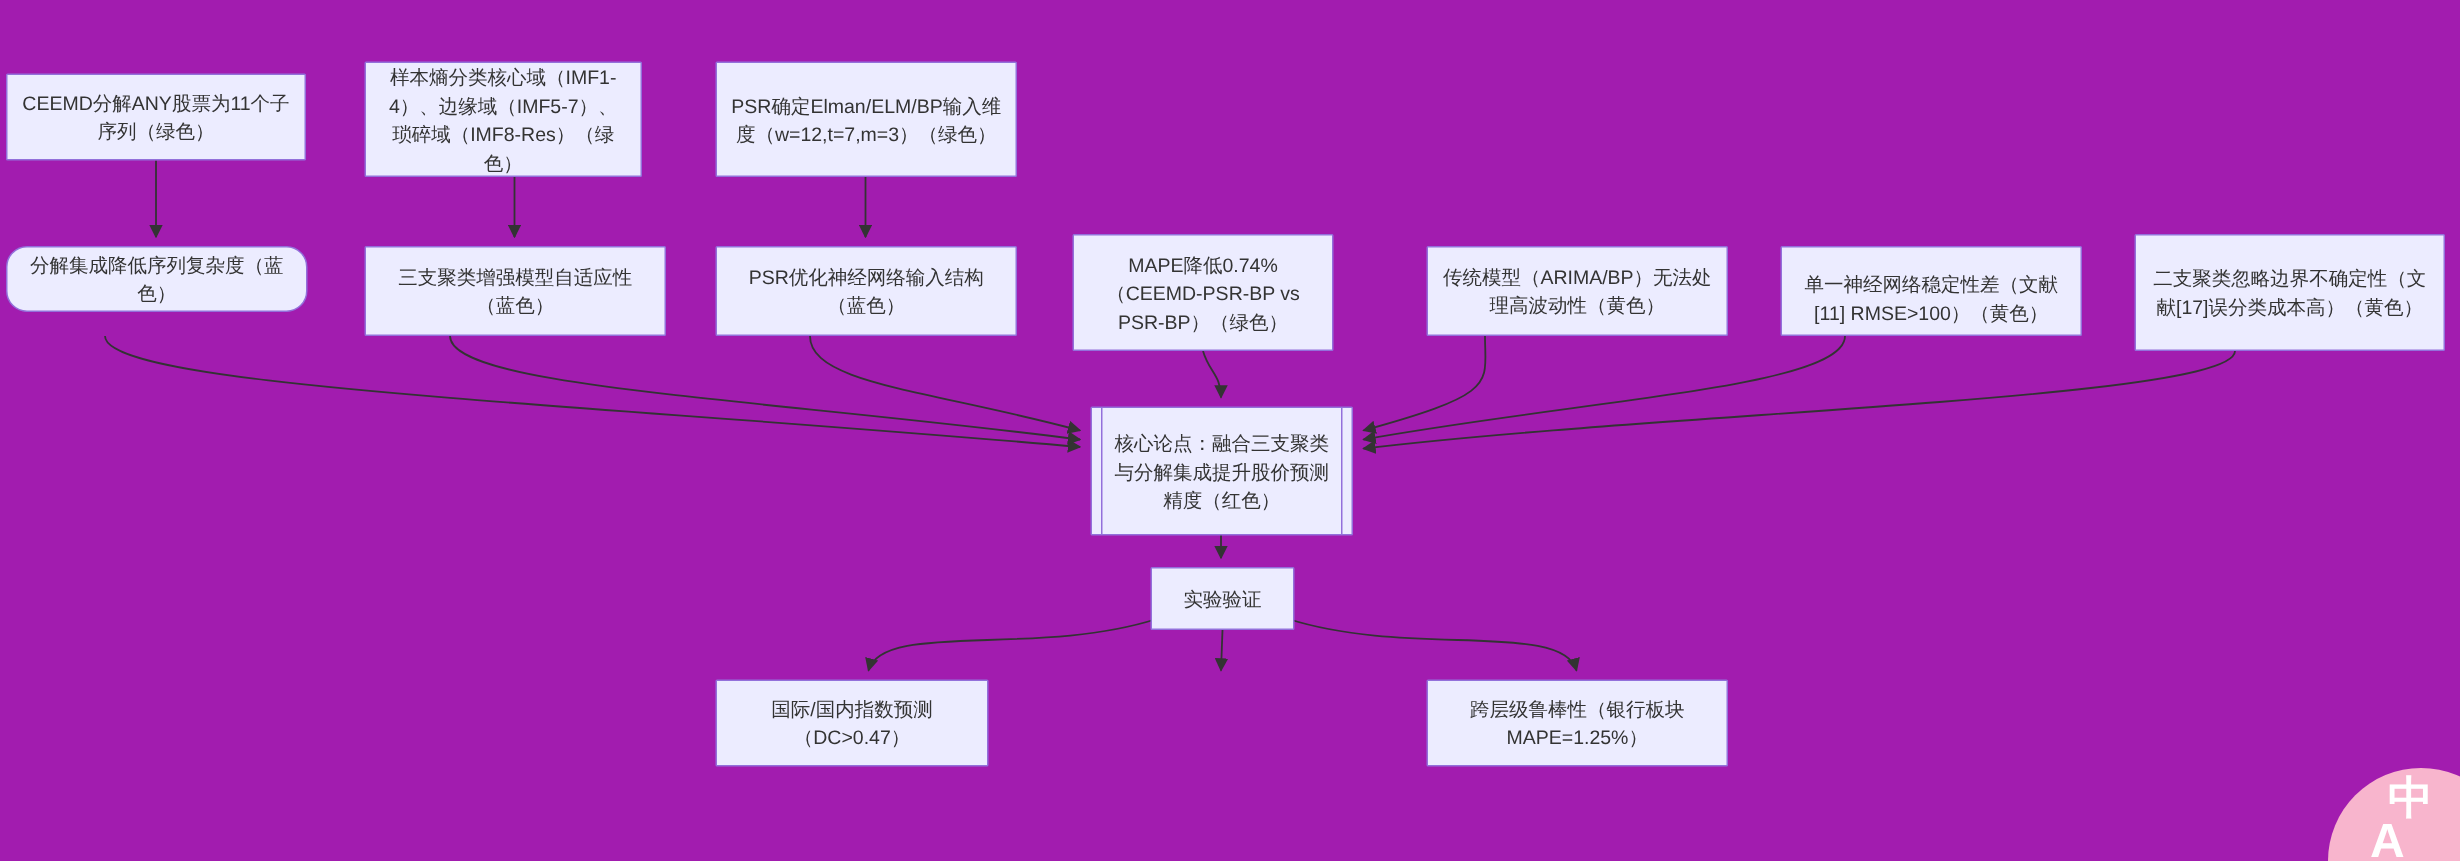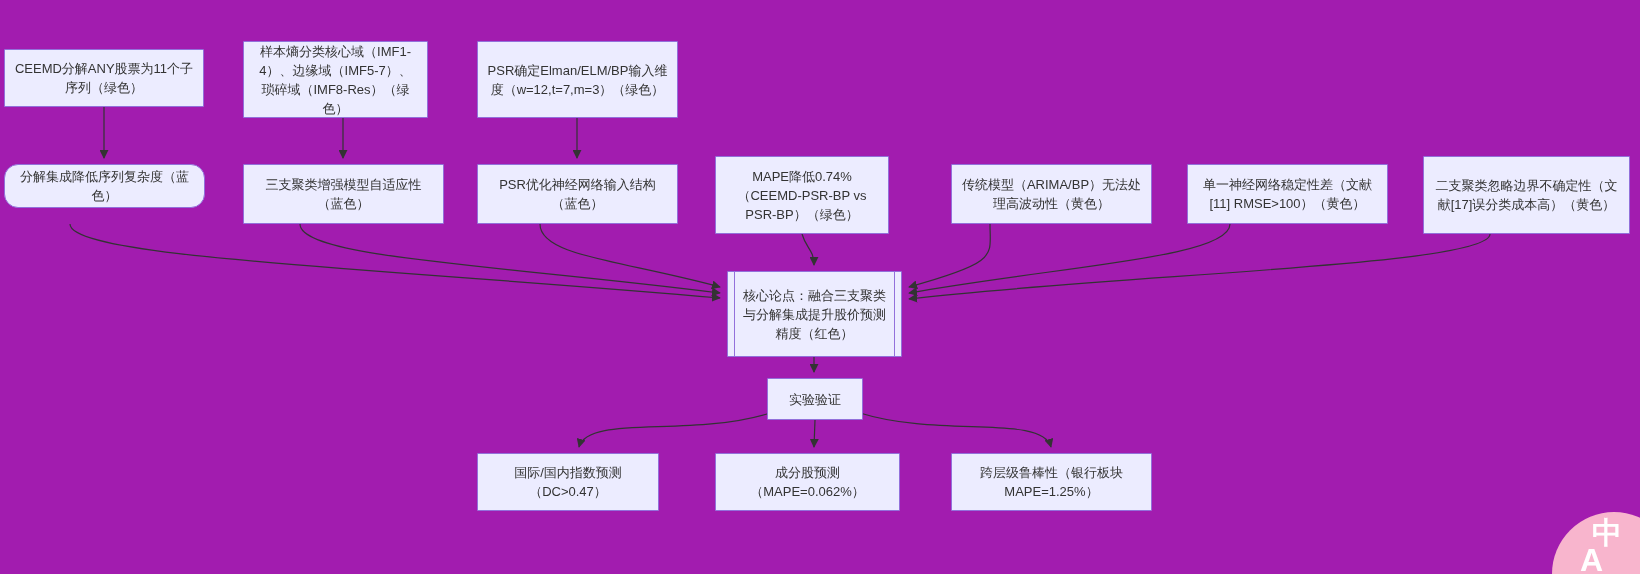--- a/index.html
+++ b/index.html
@@ -23,21 +23,21 @@
   .subroutine::after  { right:6px; }
   
   #n-a1 { left:4px;    top:49px;  width:200px; height:58px; }
   #n-a2 { left:243px;  top:41px;  width:185px; height:77px; }
   #n-a3 { left:477px;  top:41px;  width:201px; height:77px; }
   #n-b1 { left:4px;    top:164px; width:201px; height:44px;border-radius:14px; }
   #n-b2 { left:243px;  top:164px; width:201px; height:60px; }
   #n-b3 { left:477px;  top:164px; width:201px; height:60px; }
   #n-b4 { left:715px;  top:156px; width:174px; height:78px; }
   #n-b5 { left:951px;  top:164px; width:201px; height:60px; }
-  #n-b6 { left:1187px; top:164px; width:201px; height:60px; }
+  #n-b6 { left:1187px; top:164px; width:201px; height:60px;align-items:flex-end; }
   #n-b7 { left:1423px; top:156px; width:207px; height:78px; }
   #n-core { left:727px; top:271px; width:175px; height:86px; padding:5px 14px; }
   #n-exp  { left:767px; top:378px; width:96px;  height:42px;font-family:Liberation Serif, serif; }
   #n-c1 { left:477px;  top:453px; width:182px; height:58px; }
   #n-c2 { left:715px;  top:453px; width:185px; height:58px; }
   #n-c3 { left:951px;  top:453px; width:201px; height:58px; }
   
   .badge {
     position:absolute; left:1552px; top:512px; width:124px; height:124px;
     border-radius:50%; background:#f8b5cd; cursor:pointer;
@@ -116,23 +116,20 @@
       <span>核心论点：融合三支聚类与分解集成提升股价预测精度（红色）</span>
     </div>
 
   <div class="node" id="n-exp">
       <span>实验验证</span>
     </div>
 
   <div class="node" id="n-c1">
       <span>国际/国内指数预测（DC&gt;0.47）</span>
     </div>
-  <div class="node" id="n-c2">
-      <span>成分股预测（MAPE=0.062%）</span>
-    </div>
   <div class="node" id="n-c3">
       <span>跨层级鲁棒性（银行板块 MAPE=1.25%）</span>
     </div>
 
   <div class="badge">
     <span class="g1">中</span>
     <span class="g2">A</span>
   </div>
 
 </div>

